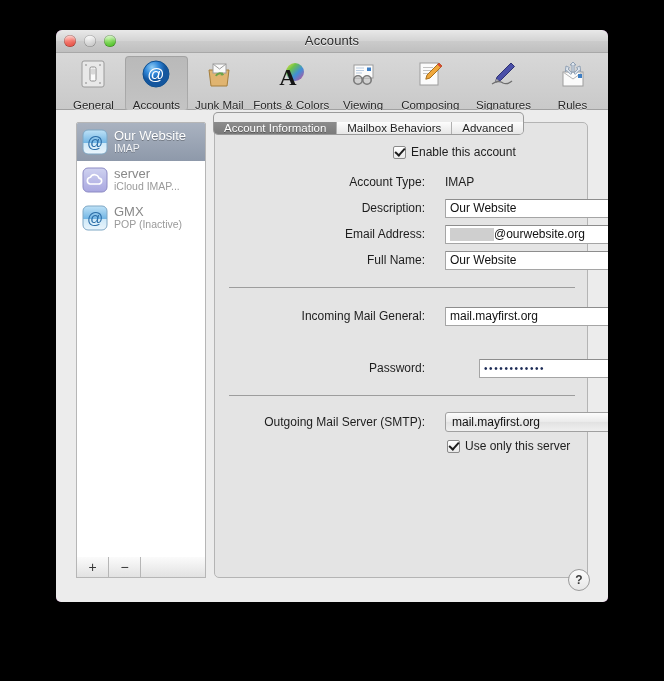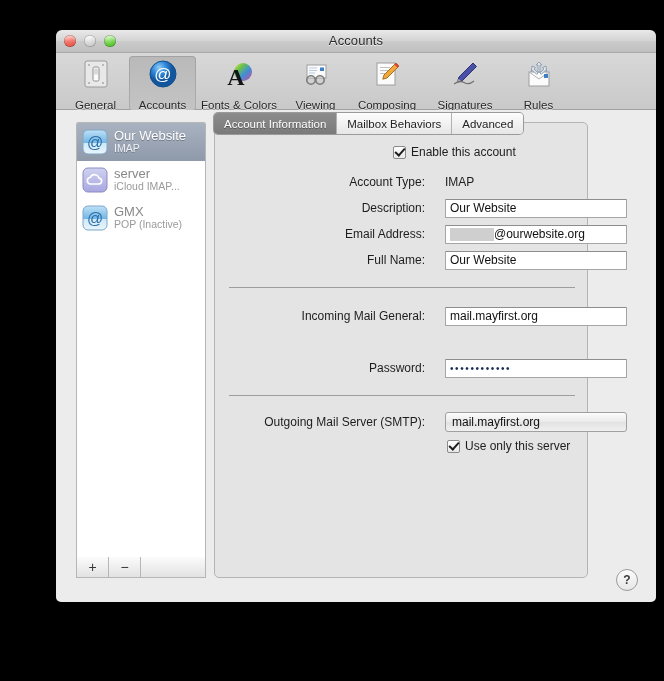--- a/index.html
+++ b/index.html
@@ -13,21 +13,21 @@
     overflow: hidden;
     font-family: "Liberation Sans", sans-serif;
     -webkit-font-smoothing: antialiased;
   }
 
   
   .window {
     position: absolute;
     left: 56px;
     top: 30px;
-    width: 600px;
+    width: 552px;
     height: 572px;
     border-radius: 6px 6px 5px 5px;
     background: #701a75;
     box-shadow: 0 0 0 1px #000, 0 6px 22px rgba(0,0,0,0.55);
     overflow: hidden;
   }
 
   
   .titlebar {
     position: relative;
@@ -176,20 +176,21 @@
 
   
   .tabs {
     position: absolute;
     left: 158px; top: 3px;
     display: flex;
     height: 21px;
     border-radius: 4px;
     overflow: hidden;
     box-shadow: 0 0 0 1px #9a9a9a;
+    align-items: flex-end;
   }
   .tab {
     display: flex;
     align-items: center;
     padding: 0 10px;
     font-size: 11.5px;
     color: #222;
     background: linear-gradient(to bottom, #fdfdfd, #e6e6e6);
     border-right: 1px solid #b0b0b0;
     text-shadow: 0 1px 0 rgba(255,255,255,0.6);
@@ -355,20 +356,32 @@
             <stop offset="100%" stop-color="#14569e"></stop>
               </radialGradient>
             </defs>
           <circle cx="15" cy="15" r="13" fill="url(#atg)" stroke="#10508f"></circle>
           <text x="15" y="21" font-size="17" font-family="Liberation Sans, sans-serif" fill="#fff" text-anchor="middle">@</text>
         </svg>
       </div>
       <div class="tb-label">Accounts</div>
     </div>
 
+    <div class="tb-item">
+      <div class="tb-icon">
+        <svg width="30" height="30" viewBox="0 0 30 30">
+          <path d="M5 11 h20 l-2 16 h-16 z" fill="#e0b470" stroke="#a57f3d"></path>
+          <rect x="9" y="5" width="13" height="9" fill="#fafafa" stroke="#9d9d9d"></rect>
+          <path d="M9 5 l6.5 5 L22 5" fill="none" stroke="#9d9d9d"></path>
+          <path d="M12 17 a4 4 0 0 1 7 -1" fill="none" stroke="#6ba34a" stroke-width="2"></path>
+          <path d="M18 13 l2 3 l-3.4 0.4 z" fill="#6ba34a"></path>
+        </svg>
+      </div>
+      <div class="tb-label">Junk Mail</div>
+    </div>
 
     <div class="tb-item" style="width:86px">
       <div class="tb-icon">
         <svg width="30" height="30" viewBox="0 0 30 30">
           <defs>
               <linearGradient id="cwheel" x1="0" y1="0" x2="1" y2="1">
             <stop offset="0%" stop-color="#f2e34a"></stop>
                 <stop offset="30%" stop-color="#6cc24a"></stop>
             <stop offset="60%" stop-color="#3f8fd8"></stop>
                 <stop offset="100%" stop-color="#d44a8f"></stop>
@@ -535,21 +548,21 @@
         </div>
 
         <div class="sep" style="top:164px;"></div>
 
         <div class="row" style="top:183px;">
           <div class="lbl">Incoming Mail General:</div>
           <div class="field">mail.mayfirst.org</div>
         </div>
 
 
-        <div class="row" style="top:235px;">
+        <div class="row" style="top:235px;gap:34px;">
           <div class="lbl">Password:</div>
           <div class="field">
             <span class="dots">••••••••••••</span>
           </div>
         </div>
 
         <div class="sep" style="top:272px;"></div>
 
         <div class="row" style="top:289px;">
           <div class="lbl">Outgoing Mail Server (SMTP):</div>

